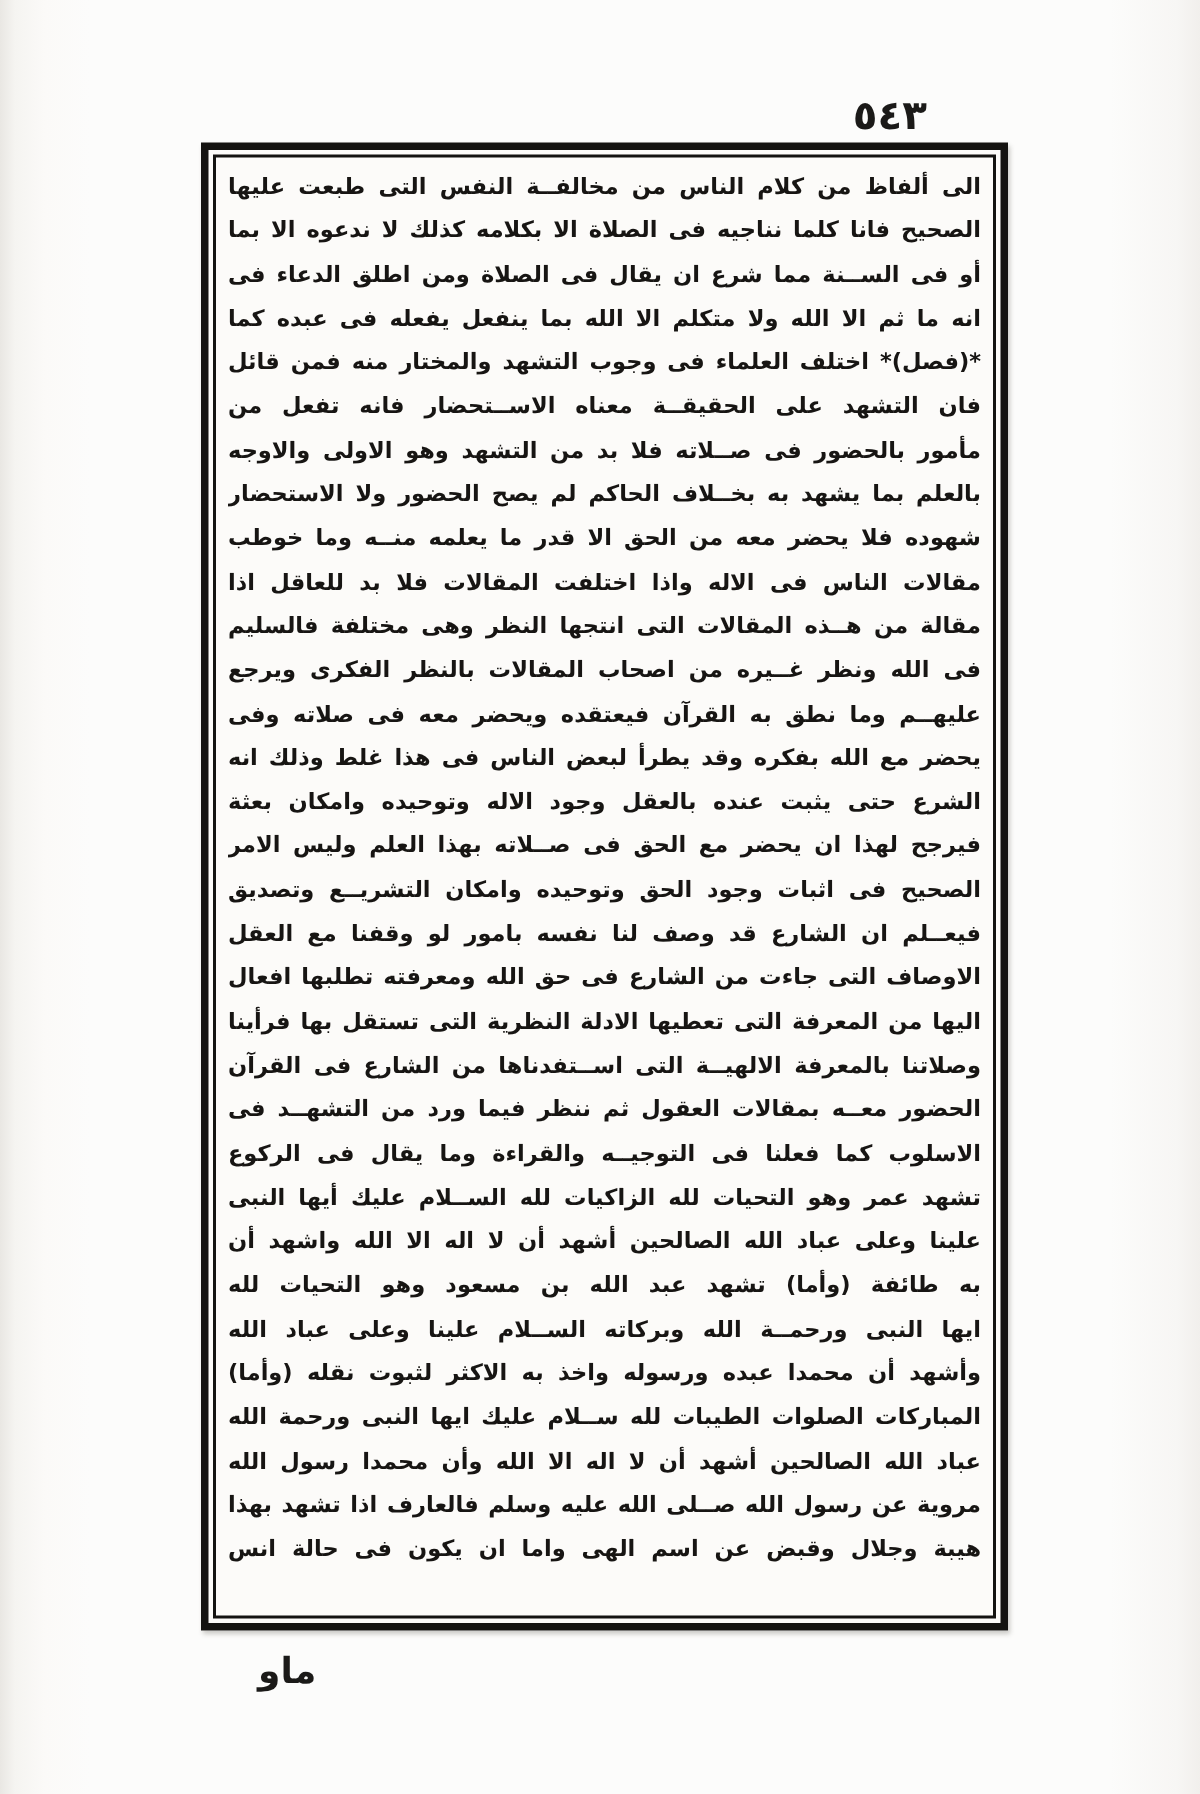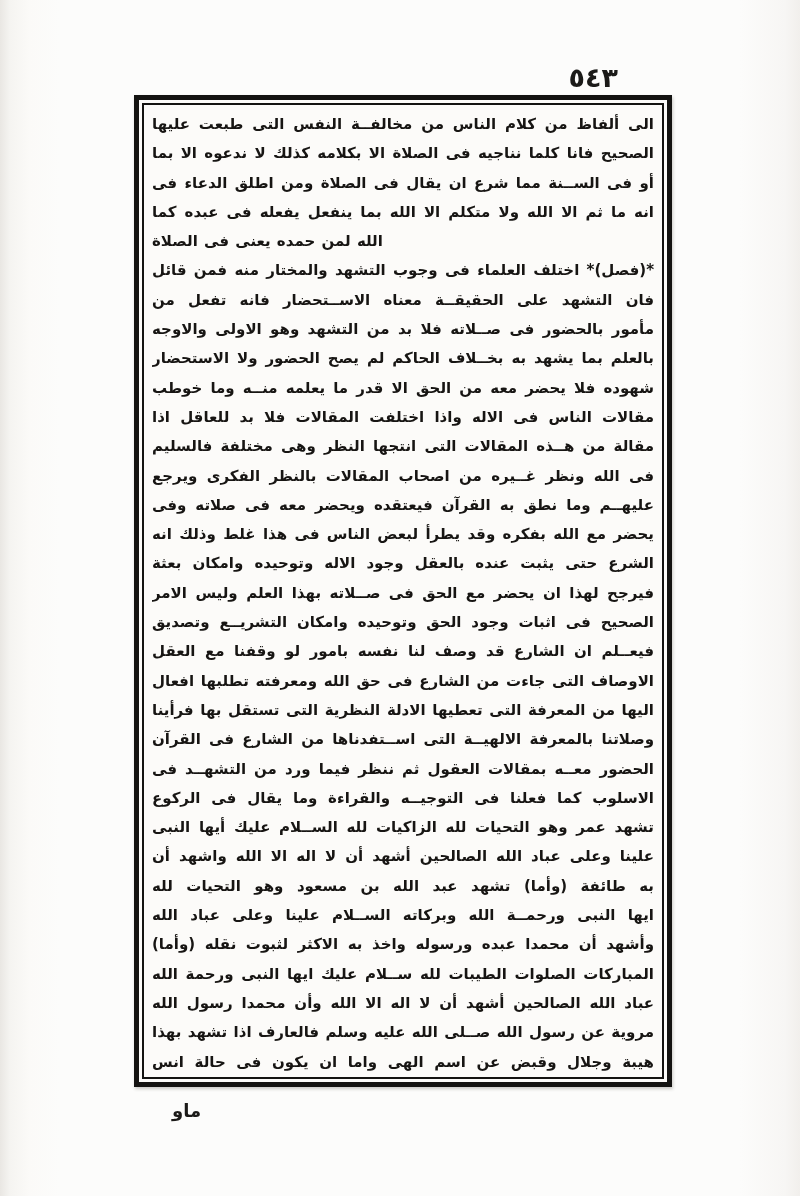--- a/index.html
+++ b/index.html
@@ -32,36 +32,35 @@
   }
   .line{
     height:29.3px;overflow:hidden;white-space:normal;
     text-align:justify;text-align-last:justify;
     word-spacing:1px;
   }
   
   .line:nth-child(5){text-align-last:left;}
   .catchword{
     position:absolute;left:172px;top:1100px;
-    direction:rtl;font-size:18px;font-weight:700;color:#1b1a18;
+    direction:rtl;font-size:24px;font-weight:700;color:#1b1a18;
   }
 </style>
 </head>
 <body>
 
 <div class="page-number">٥٤٣</div>
 
 <div class="frame">
   <div class="frame-inner">
     <div class="text-block" dir="rtl">
         <div class="line">الى ألفاظ من كلام الناس من مخالفــة النفس التى طبعت عليها حتى لا توافق ربها وهو الادب</div>
         <div class="line">الصحيح فانا كلما نناجيه فى الصلاة الا بكلامه كذلك لا ندعوه الا بما انزل علينا وشرعه لنا فى القرآن</div>
         <div class="line">أو فى الســنة مما شرع ان يقال فى الصلاة ومن اطلق الدعاء فى الصلاة باى نوع كان غلب على قلبه</div>
         <div class="line">انه ما ثم الا الله ولا متكلم الا الله بما ينفعل يفعله فى عبده كما ورد ان الله قال على لسان عبده سمع</div>
-        <div class="line">الله لمن حمده يعنى فى الصلاة</div>
         <div class="line">*(فصل)* اختلف العلماء فى وجوب التشهد والمختار منه فمن قائل بوجوبه ومن قائل لا يجب</div>
         <div class="line">فان التشهد على الحقيقــة معناه الاســتحضار فانه تفعل من الشهود وهو الحضور والانسان</div>
         <div class="line">مأمور بالحضور فى صــلاته فلا بد من التشهد وهو الاولى والاوجه ولما كان الشاهــد مخاطبا</div>
         <div class="line">بالعلم بما يشهد به بخــلاف الحاكم لم يصح الحضور ولا الاستحضار من غــير علم المتشهد بمن يريد</div>
         <div class="line">شهوده فلا يحضر معه من الحق الا قدر ما يعلمه منــه وما خوطب بأكــثر من ذلك واختلفت</div>
         <div class="line">مقالات الناس فى الاله واذا اختلفت المقالات فلا بد للعاقل اذا انفرد فى علمه مع ربه ان يكون على</div>
         <div class="line">مقالة من هــذه المقالات التى انتجها النظر وهى مختلفة فالسليم العقل من يترك ما اعطاه نظره</div>
         <div class="line">فى الله ونظر غــيره من اصحاب المقالات بالنظر الفكرى ويرجع الى ما قالته الانبياء صلوات الله</div>
         <div class="line">عليهــم وما نطق به القرآن فيعتقده ويحضر معه فى صلاته وفى حركاته وسكناته فهو أولى به من ان</div>
         <div class="line">يحضر مع الله بفكره وقد يطرأ لبعض الناس فى هذا غلط وذلك انه يرى ان الانســان ما ثبت عنده</div>

